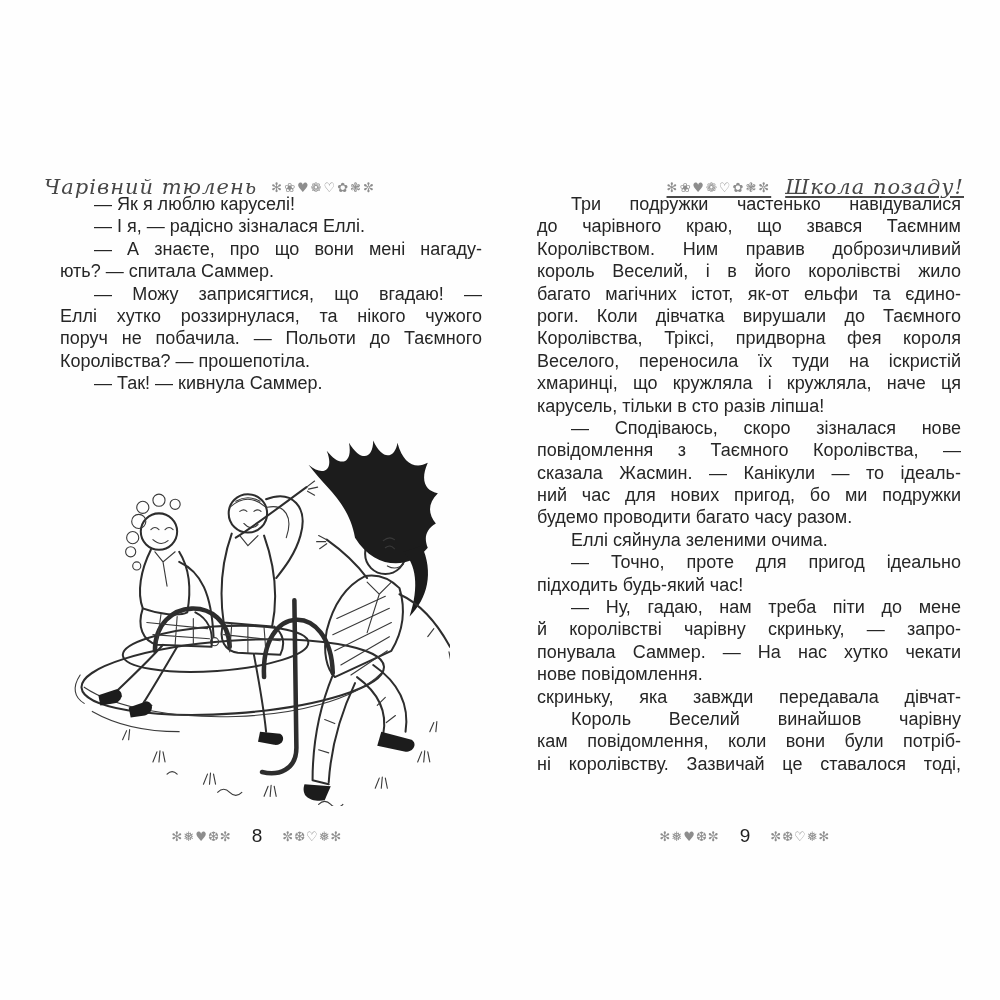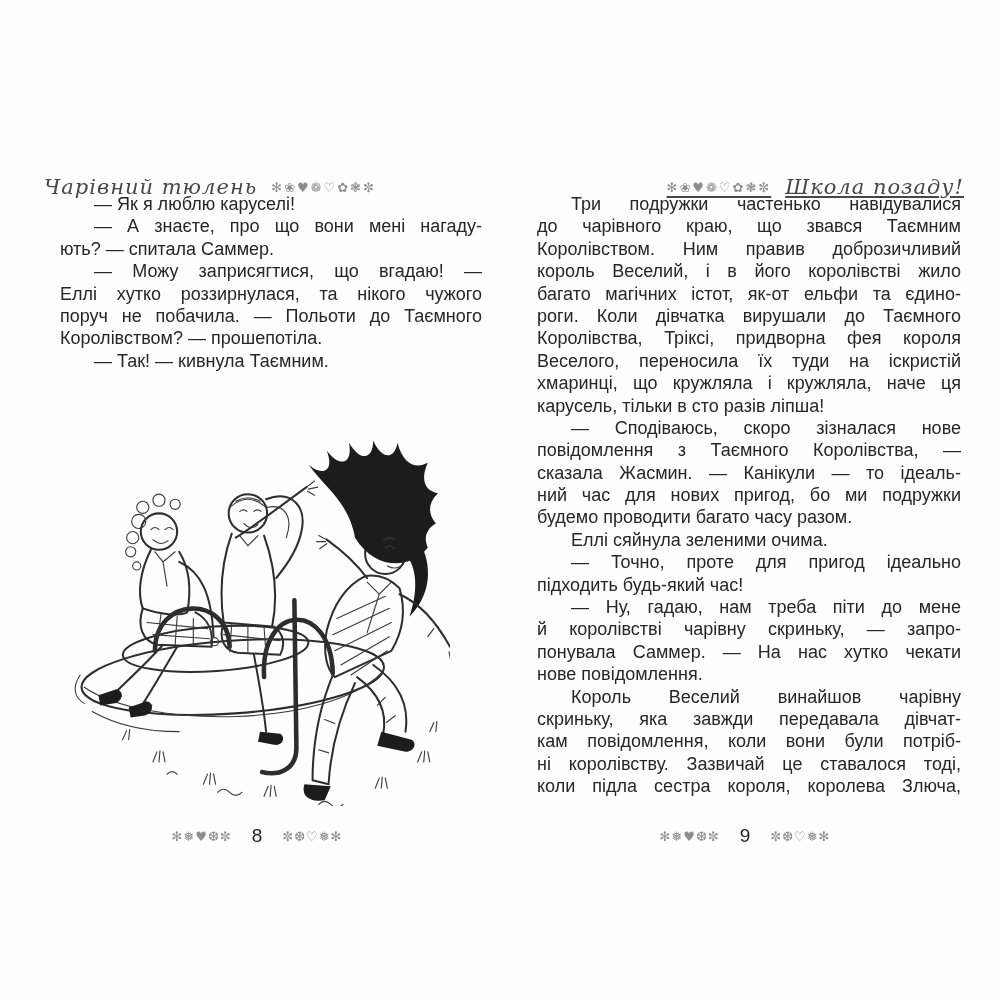--- a/index.html
+++ b/index.html
@@ -69,27 +69,28 @@
 
   <div class="running-head" id="head-left">
     <span>Чарівний тюлень</span><span class="ornament">✻❀♥❁♡✿❃✼</span>
   </div>
   <div class="running-head" id="head-right">
     <span class="ornament">✻❀♥❁♡✿❃✼</span><span>Школа позаду!</span>
   </div>
 
   <div class="text-block" id="left-text">
       <div class="line first last">— Як я люблю каруселі!</div>
+      <div class="line first last">— І я, — радісно зізналася Еллі.</div>
       <div class="line first">— А знаєте, про що вони мені нагаду-</div>
       <div class="line last">ють? — спитала Саммер.</div>
       <div class="line first">— Можу заприсягтися, що вгадаю! —</div>
       <div class="line">Еллі хутко роззирнулася, та нікого чужого</div>
       <div class="line">поруч не побачила. — Польоти до Таємного</div>
-      <div class="line last">Королівством? — прошепотіла.</div>
-      <div class="line first last">— Так! — кивнула Таємним.</div>
+      <div class="line last">Королівства? — прошепотіла.</div>
+      <div class="line first last">— Так! — кивнула Саммер.</div>
     </div>
   <div class="text-block" id="right-text">
       <div class="line first">Три подружки частенько навідувалися</div>
       <div class="line">до чарівного краю, що звався Таємним</div>
       <div class="line">Королівством. Ним правив доброзичливий</div>
       <div class="line">король Веселий, і в його королівстві жило</div>
       <div class="line">багато магічних істот, як-от ельфи та єдино-</div>
       <div class="line">роги. Коли дівчатка вирушали до Таємного</div>
       <div class="line">Королівства, Тріксі, придворна фея короля</div>
       <div class="line">Веселого, переносила їх туди на іскристій</div>
@@ -100,25 +101,24 @@
       <div class="line">сказала Жасмин. — Канікули — то ідеаль-</div>
       <div class="line">ний час для нових пригод, бо ми подружки</div>
       <div class="line last">будемо проводити багато часу разом.</div>
       <div class="line first last">Еллі сяйнула зеленими очима.</div>
       <div class="line first">— Точно, проте для пригод ідеально</div>
       <div class="line last">підходить будь-який час!</div>
       <div class="line first">— Ну, гадаю, нам треба піти до мене</div>
       <div class="line">й королівстві чарівну скриньку, — запро-</div>
       <div class="line">понувала Саммер. — На нас хутко чекати</div>
       <div class="line last">нове повідомлення.</div>
+      <div class="line">скриньку, яка завжди передавала дівчат-</div>
       <div class="line first">Король Веселий винайшов чарівну</div>
-      <div class="line">скриньку, яка завжди передавала дівчат-</div>
       <div class="line">кам повідомлення, коли вони були потріб-</div>
       <div class="line">ні королівству. Зазвичай це ставалося тоді,</div>
-      <div class="line">коли підла сестра короля, королева Злюча,</div>
     </div>
 
   <figure>
     <svg viewBox="0 0 380 365" xmlns="http://www.w3.org/2000/svg">
 
       <g>
         <ellipse class="sketch" cx="165" cy="238" rx="150" ry="36" transform="rotate(-4 165 238)"></ellipse>
         <ellipse class="sketch" cx="148" cy="210" rx="92" ry="22" transform="rotate(-4 148 210)"></ellipse>
         <path class="thin" d="M18 248 C80 290 258 288 312 234"></path>
         <path class="pipe" d="M88 212 C88 158 160 156 162 208"></path>

